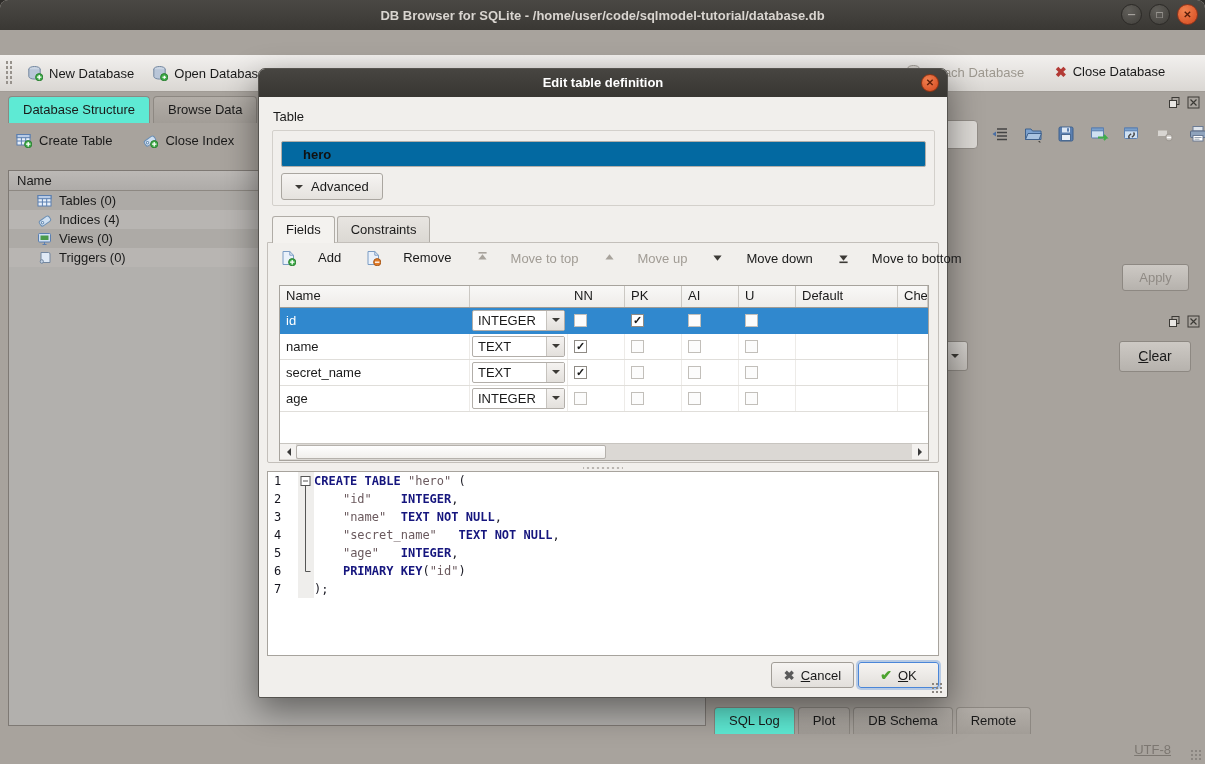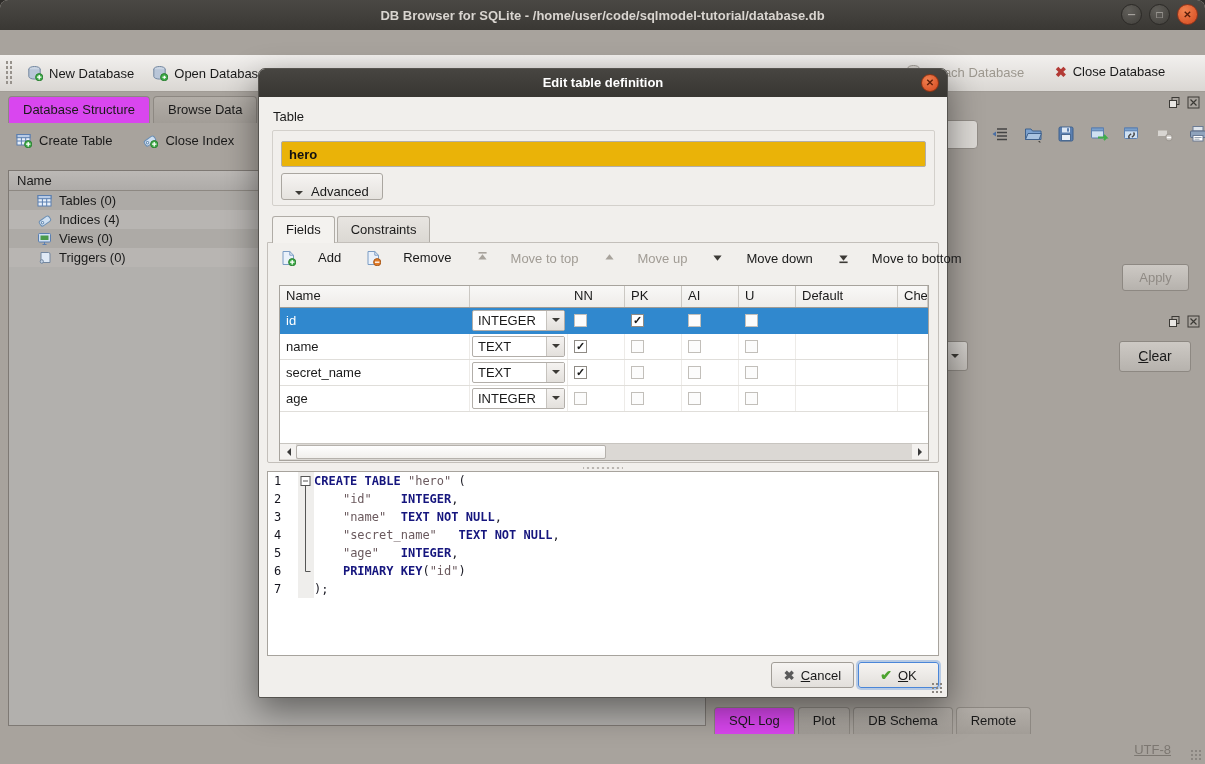--- a/index.html
+++ b/index.html
@@ -28,21 +28,21 @@
     background-image:radial-gradient(#97928c 1px,transparent 1.3px);background-size:4px 5px;}
   .tb-item{display:flex;align-items:center;gap:6px;padding:5px 9px;cursor:pointer;white-space:nowrap;}
   .tb-item.disabled{color:#9d988f;cursor:default;}
   .tb-abs{position:absolute;top:4px;}
   .tb-stub{position:absolute;top:60px;width:17px;height:17px;border-radius:50%;}
   .x-icon{color:#b33a35;font-weight:bold;font-size:14px;line-height:14px;}
   
   .left-tabbar{position:absolute;left:8px;top:96px;display:flex;gap:3px;}
   .tab{height:27px;box-sizing:border-box;padding:5px 14px 0;border:1px solid #8d8882;border-bottom:none;
     border-radius:4px 4px 0 0;background:linear-gradient(#b3aea8,#a29d97);cursor:pointer;white-space:nowrap;}
-  .tab.active{background:#d946ef;}
+  .tab.active{background:#5eead4;}
   .structure-actions{position:absolute;left:16px;top:132px;display:flex;gap:30px;}
   .panel-action{display:flex;align-items:center;gap:7px;cursor:pointer;}
   .tree{position:absolute;left:8px;top:170px;width:698px;height:556px;box-sizing:border-box;
     background:#b2b0ad;border:1px solid #7e7974;}
   .tree-header{height:20px;box-sizing:border-box;background:linear-gradient(#bcb9b6,#aeaba8);
     border-bottom:1px solid #8d8882;padding:2px 8px;}
   .tree-row{height:19px;display:flex;align-items:center;padding-left:28px;gap:7px;cursor:pointer;}
   .tree-row.odd{background:#adaaa6;}
   .tree-row.even{background:#b8b5b2;}
   
@@ -72,23 +72,23 @@
   .dlg-title{height:28px;background:linear-gradient(#474541,#383632);border-radius:6px 6px 0 0;
     color:#ffffff;font-weight:bold;text-align:center;line-height:28px;position:relative;}
   .dlg-close{position:absolute;right:8px;top:5px;width:18px;height:18px;box-sizing:border-box;border-radius:50%;
     background:radial-gradient(circle at 35% 30%,#ef8050,#d4491f);border:1px solid #8f3413;
     color:#5e1d07;font-size:10px;line-height:16px;text-align:center;font-weight:bold;cursor:pointer;}
   .dlg-body{position:relative;height:601px;}
   .dlg-label{position:absolute;left:14px;top:12px;}
   .groupbox{position:absolute;left:13px;top:33px;width:663px;height:76px;box-sizing:border-box;
     border:1px solid #d3d0cb;border-radius:2px;}
   .name-input{position:absolute;left:8px;top:10px;width:645px;height:26px;box-sizing:border-box;
-    background:#eab308;border:1px solid #b2aea9;border-radius:2px;padding:0 7px;
+    background:#0369a1;border:1px solid #b2aea9;border-radius:2px;padding:0 21px;
     font-family:"Liberation Sans",sans-serif;font-size:13px;font-weight:bold;color:#111;}
-  .advanced-btn{position:absolute;left:8px;top:42px;height:25px;padding:0 13px;display:flex;align-items:flex-end;gap:8px;
+  .advanced-btn{position:absolute;left:8px;top:42px;height:25px;padding:0 13px;display:flex;align-items:center;gap:8px;
     background:linear-gradient(#f6f4f2,#e5e2de);border:1px solid #aaa6a0;border-radius:3px;cursor:pointer;}
   .tri-down{width:0;height:0;border:4px solid transparent;border-top-color:#3c3a36;margin-top:4px;}
   .dlg-tabbar{position:absolute;left:13px;top:119px;display:flex;}
   .dtab{height:26px;box-sizing:border-box;padding:5px 13px 0;border:1px solid #b0aca6;border-bottom:none;
     border-radius:3px 3px 0 0;background:linear-gradient(#e8e5e1,#dbd8d3);margin-right:2px;cursor:pointer;position:relative;z-index:2;}
   .dtab.active{background:#f4f2ef;height:27px;}
   .fields-panel{position:absolute;left:8px;top:145px;width:672px;height:221px;box-sizing:border-box;
     border:1px solid #c3bfba;border-radius:0 2px 2px 2px;}
   .field-actions{position:absolute;left:12px;top:7px;display:flex;gap:24px;align-items:center;}
   .fa-item{display:flex;align-items:flex-start;gap:22px;cursor:pointer;white-space:nowrap;}

